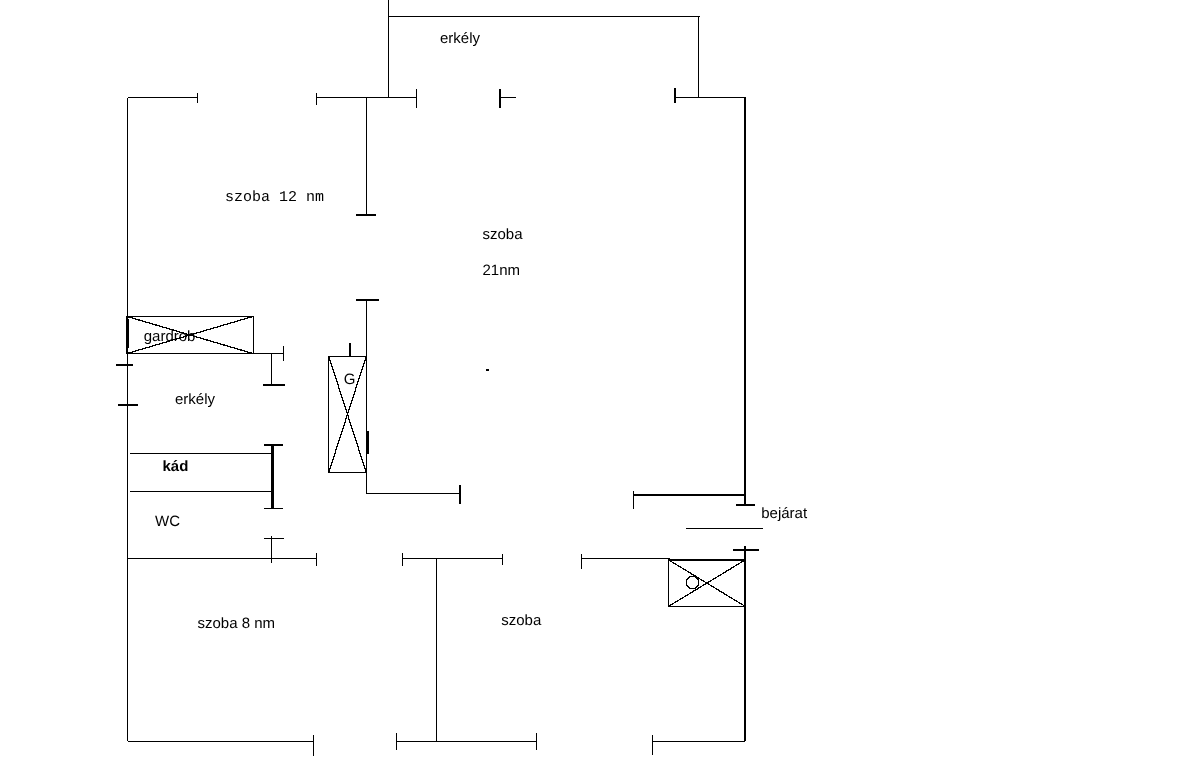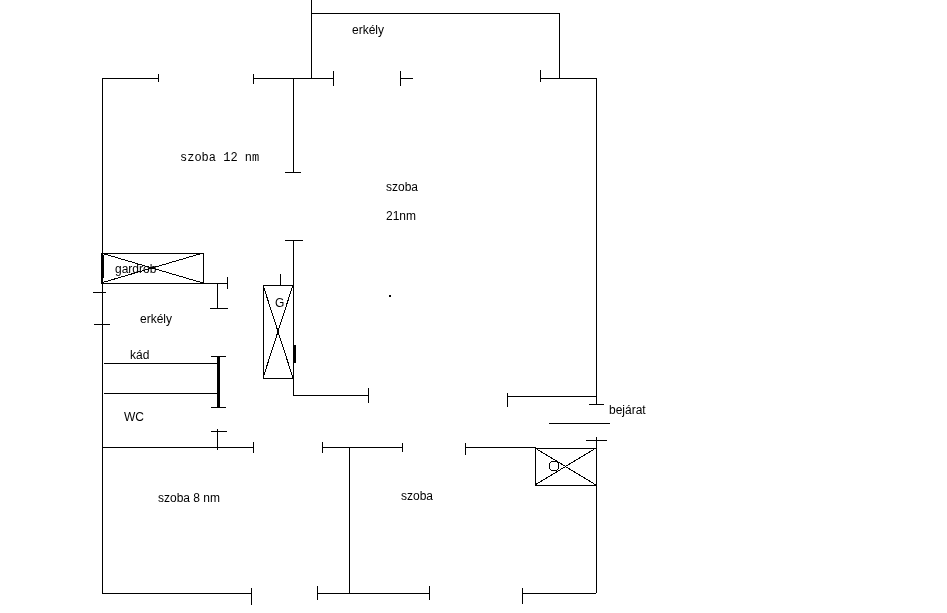--- a/index.html
+++ b/index.html
@@ -102,19 +102,19 @@
       <circle cx="554" cy="466" r="5" fill="#ffffff" stroke="#000000" stroke-width="1"></circle>
       <rect x="389" y="295" width="2" height="2" fill="#000000"></rect>
     </svg>
 
   <div class="room-label" style="left: 352px; top: 24px;">erkély</div>
   <div class="room-label" style="left: 180px; top: 152px; font-family: Liberation Mono, monospace;">szoba 12 nm</div>
   <div class="room-label" style="left: 386px; top: 181px;">szoba</div>
   <div class="room-label" style="left: 386px; top: 210px; text-align: right;">21nm</div>
   <div class="room-label" style="left: 115px; top: 263px;">gardrob</div>
   <div class="room-label" style="left: 140px; top: 313px;">erkély</div>
-  <div class="room-label" style="left: 130px; top: 349px;">kád</div>
+  <div class="room-label" style="left: 130px; top: 367px; font-weight: bold;">kád</div>
   <div class="room-label" style="left: 124px; top: 411px;">WC</div>
   <div class="room-label" style="left: 158px; top: 492px;">szoba 8 nm</div>
   <div class="room-label" style="left: 401px; top: 490px;">szoba</div>
   <div class="room-label" style="left: 609px; top: 404px;">bejárat</div>
   <div class="room-label" style="left: 275px; top: 297px;">G</div>
 </div>
 
 </body></html>

